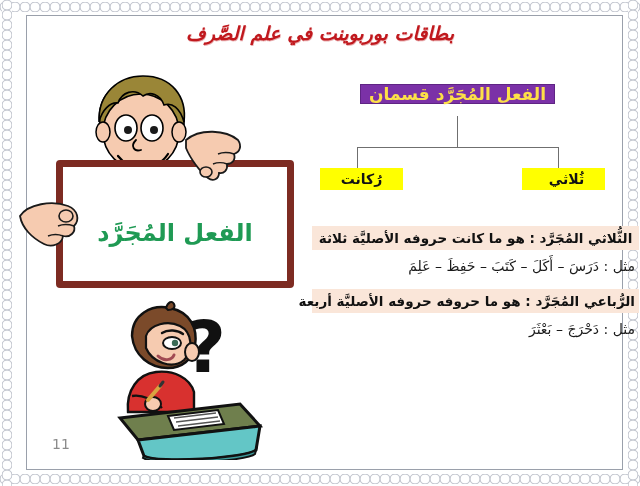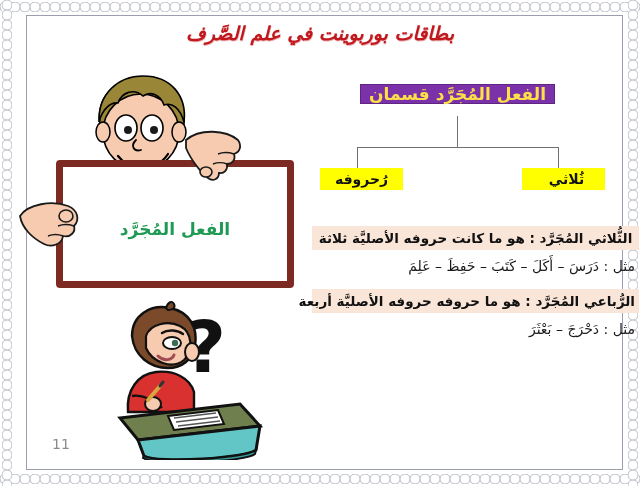--- a/index.html
+++ b/index.html
@@ -100,21 +100,21 @@
     border-radius: 4px;
     box-sizing: border-box;
     z-index: 3;
   }
   .whiteboard-text {
     position: absolute;
     width: 100%;
     top: 52px;
     text-align: center;
     color: #1f9a54;
-    font-size: 17px;
+    font-size: 24px;
     font-weight: bold;
     direction: rtl;
   }
   .hand-top {
     position: absolute;
     left: 148px;
     top: 58px;
     width: 62px;
     height: 56px;
     z-index: 4;
@@ -344,21 +344,21 @@
 
   <div class="diagram">
 
     <div class="node-root">الفعل المُجَرَّد قسمان</div>
 
     <div class="connector c-stem"></div>
     <div class="connector c-bar"></div>
     <div class="connector c-drop-left"></div>
     <div class="connector c-drop-right"></div>
 
-    <div class="node-leaf left">رُحروفه</div>
+    <div class="node-leaf left">رُكانت</div>
 
     <div class="node-leaf right">ثُلاثي</div>
   </div>
 
   <div class="defs">
 
     <div class="def-band">الثُّلاثي المُجَرَّد : هو ما كانت حروفه الأصليَّة ثلاثة</div>
 
     <div class="def-example">مثل : دَرَسَ – أَكَلَ – كَتَبَ – حَفِظَ – عَلِمَ</div>
 

